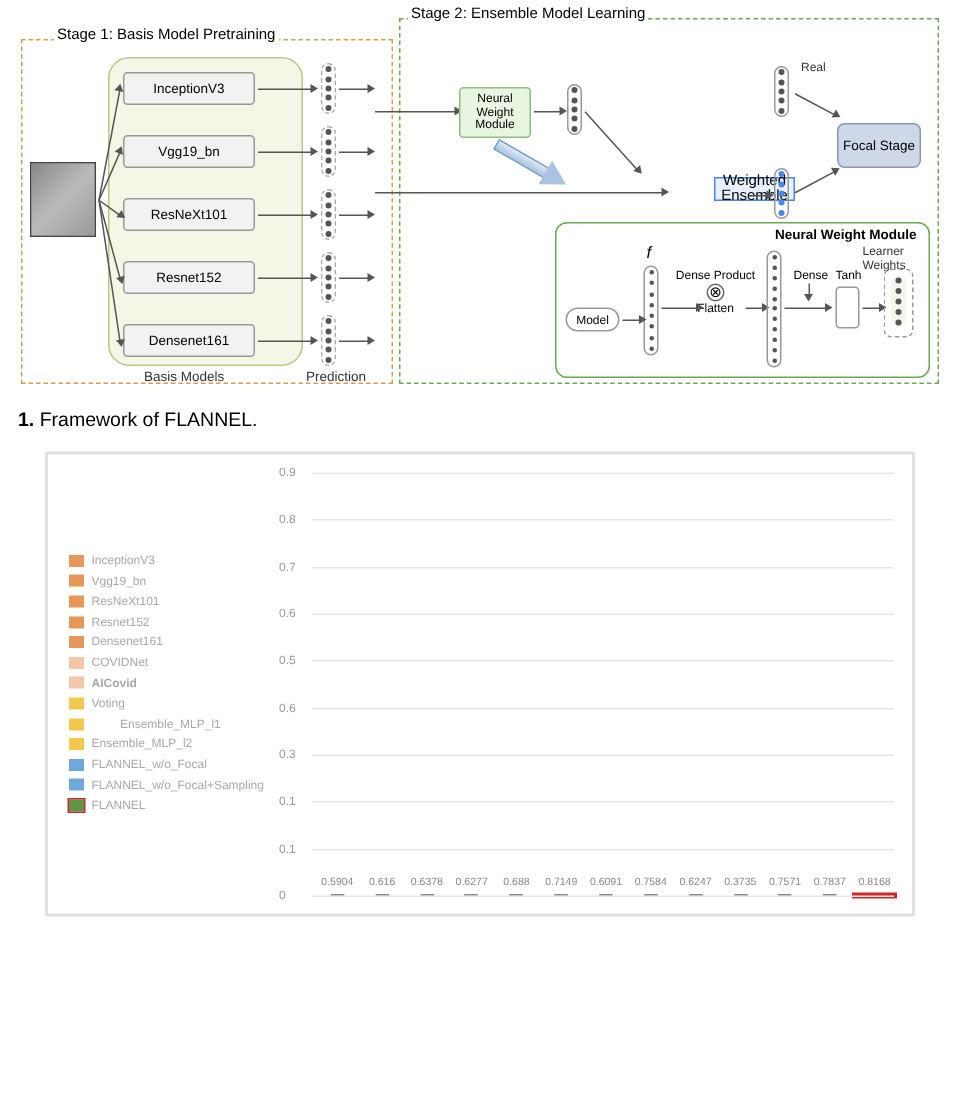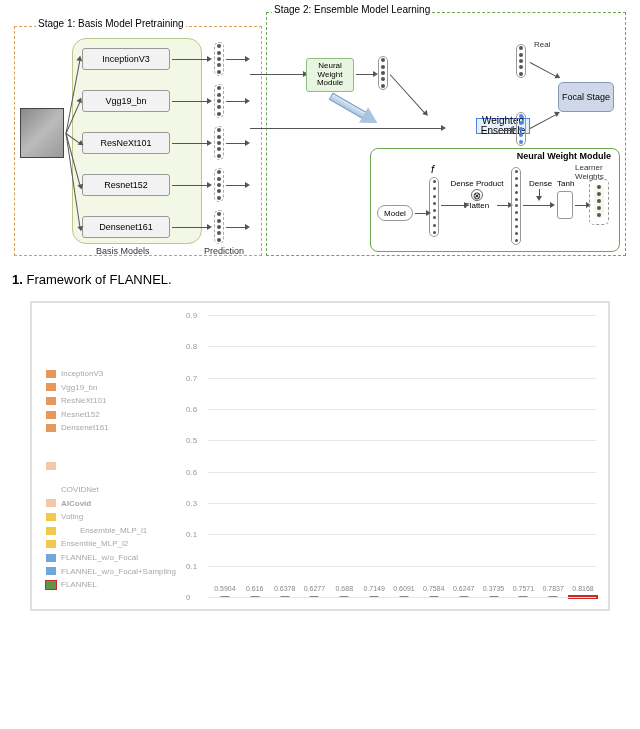--- a/index.html
+++ b/index.html
@@ -253,21 +253,21 @@
       <div class="legend-row">
         <div class="sw" style="background: rgb(232, 151, 91);"></div>
         <span style="color: rgb(168, 168, 170);">Resnet152</span>
       </div>
       <div class="legend-row">
         <div class="sw" style="background: rgb(232, 151, 91);"></div>
         <span style="color: rgb(168, 168, 170);">Densenet161</span>
       </div>
       <div class="legend-row">
         <div class="sw" style="background: rgb(244, 199, 168);"></div>
-        <span style="color: rgb(168, 168, 170); margin-top: 48px;">COVIDNet</span>
+        <span style="color: rgb(168, 168, 170);">COVIDNet</span>
       </div>
       <div class="legend-row">
         <div class="sw" style="background: rgb(244, 199, 168);"></div>
         <span style="color: rgb(168, 168, 170); font-weight: bold;">AICovid</span>
       </div>
       <div class="legend-row">
         <div class="sw" style="background: rgb(242, 201, 76);"></div>
         <span style="color: rgb(168, 168, 170);">Voting</span>
       </div>
       <div class="legend-row">

